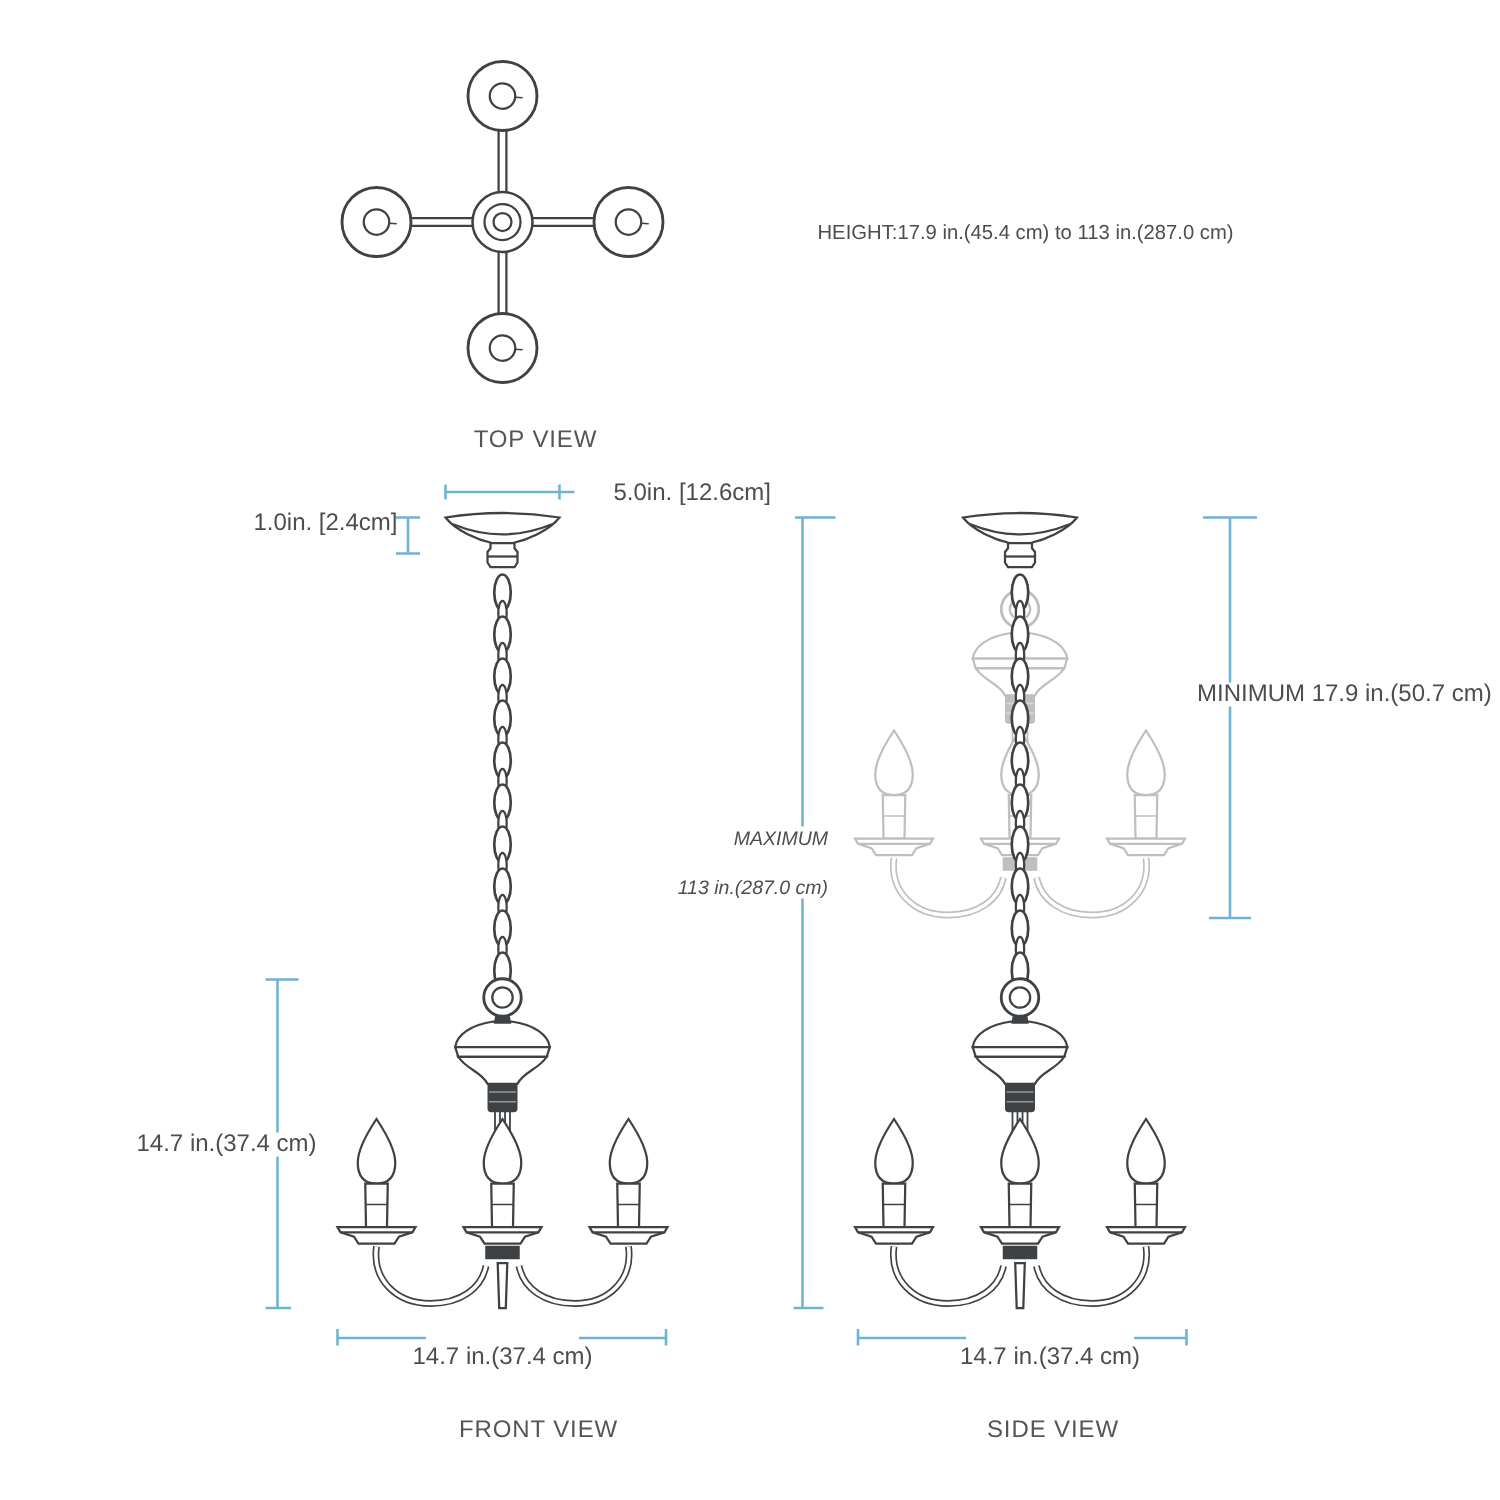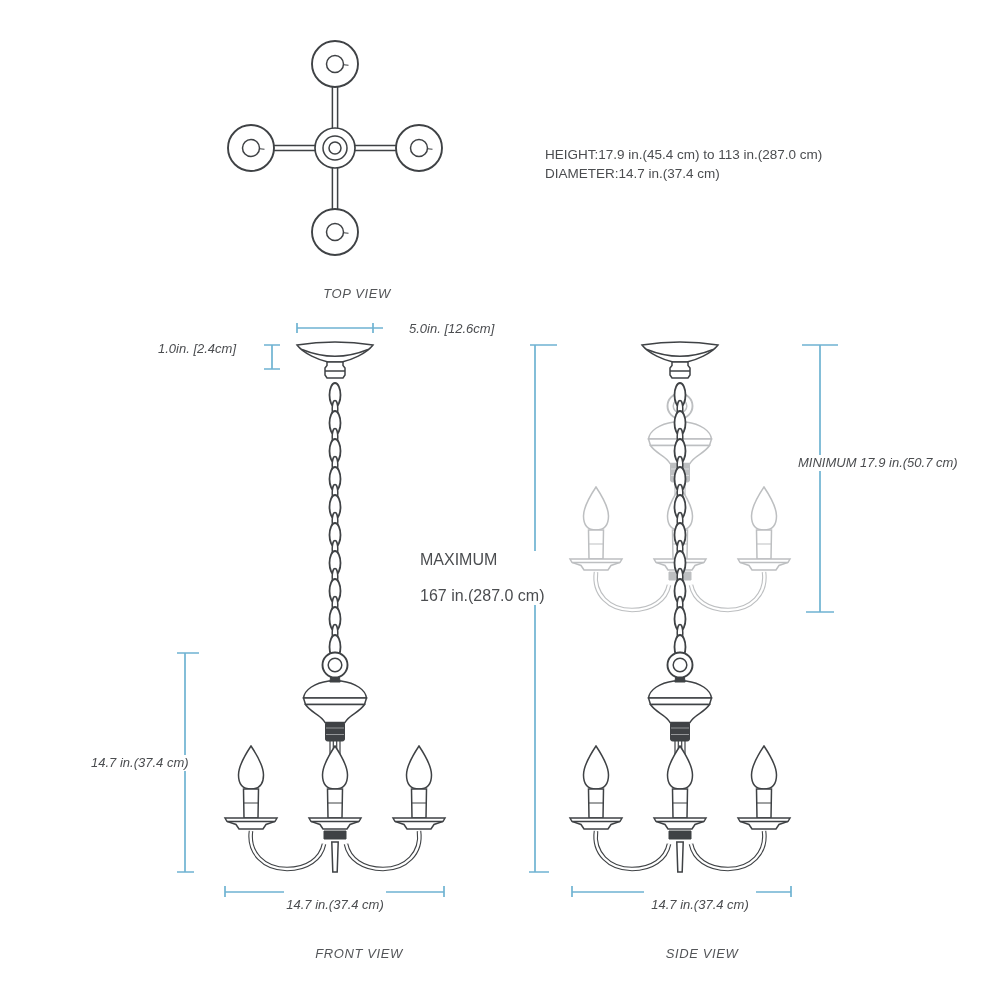--- a/index.html
+++ b/index.html
@@ -14,28 +14,28 @@
          font-family:"Liberation Sans","DejaVu Sans",sans-serif;color:var(--text);}
   #art{position:absolute;left:0;top:0;}
   .s  {stroke:currentColor;fill:none;stroke-width:1.5;}
   .sw {stroke:currentColor;fill:#fff;stroke-width:1.5;}
   .sd {fill:currentColor;stroke:currentColor;stroke-width:1;}
   .arm-under{stroke:currentColor;stroke-width:4.6;fill:none;}
   .arm-over {stroke:#fff;stroke-width:2.4;fill:none;}
   .dim{stroke:var(--dim);stroke-width:1.7;fill:none;}
   .ink-use{color:var(--ink);}
   .ghost-use{color:var(--ghost);}
-  .lbl{position:absolute;font-size:13px;line-height:16px;color:var(--text);white-space:nowrap;font-style:italic;}
+  .lbl{position:absolute;font-size:16px;line-height:16px;color:var(--text);white-space:nowrap;}
   .lbl.center{text-align:center;}
-  .lbl.right{}
+  .lbl.right{text-align:right;}
   .lbl.bg{background:var(--bg);padding:0 3px;}
   .viewlbl{letter-spacing:0.6px;color:#535558;}
   .spec{position:absolute;left:545px;top:146px;font-size:13.5px;line-height:18.5px;color:var(--text);}
-  .maxbox{position:absolute;left:420px;top:551px;width:132px;text-align:left;
-          background:var(--bg);font-size:16px;color:var(--text);}
+  .maxbox{position:absolute;left:420px;top:551px;width:132px;text-align:right;
+          background:var(--bg);font-size:13px;color:var(--text);font-style:italic;}
   .maxbox .l1{margin-bottom:18px;}
 </style>
 </head>
 <body>
 
 <div id="stage">
 
   <svg id="art" width="1000" height="1000" viewBox="0 0 1000 1000">
     <defs>
       <g id="candle">
@@ -137,32 +137,31 @@
       <path class="dim" d="M 185 653 L 185 872 M 177 653 L 199 653 M 177 872 L 194 872"></path>
 
       <path class="dim" d="M 225 892 L 284 892 M 386 892 L 444 892 M 225 886 L 225 897 M 444 886 L 444 897"></path>
 
       <path class="dim" d="M 572 892 L 644 892 M 756 892 L 791 892 M 572 886 L 572 897 M 791 886 L 791 897"></path>
     </g>
   </svg>
 
   <div class="spec">
     <div>HEIGHT:17.9 in.(45.4 cm) to 113 in.(287.0 cm)</div>
-    <div>DIAMETER:14.7 in.(37.4 cm)</div>
   </div>
 
   <div class="lbl center viewlbl" style="left:277px;top:286px;width:160px;">TOP VIEW</div>
 
   <div class="lbl" style="left:386px;top:321px;margin-left:23px;">5.0in. [12.6cm]</div>
 
   <div class="lbl right" style="left:158px;top:341px;width:107px;">1.0in. [2.4cm]</div>
 
   <div class="maxbox">
     <div class="l1">MAXIMUM</div>
-    <div>167 in.(287.0 cm)</div>
+    <div>113 in.(287.0 cm)</div>
   </div>
 
   <div class="lbl bg" style="left:795px;top:455px;">MINIMUM 17.9 in.(50.7 cm)</div>
 
   <div class="lbl bg" style="left:88px;top:755px;">14.7 in.(37.4 cm)</div>
 
   <div class="lbl center" style="left:275px;top:897px;width:120px;">14.7 in.(37.4 cm)</div>
 
   <div class="lbl center" style="left:640px;top:897px;width:120px;">14.7 in.(37.4 cm)</div>
 

